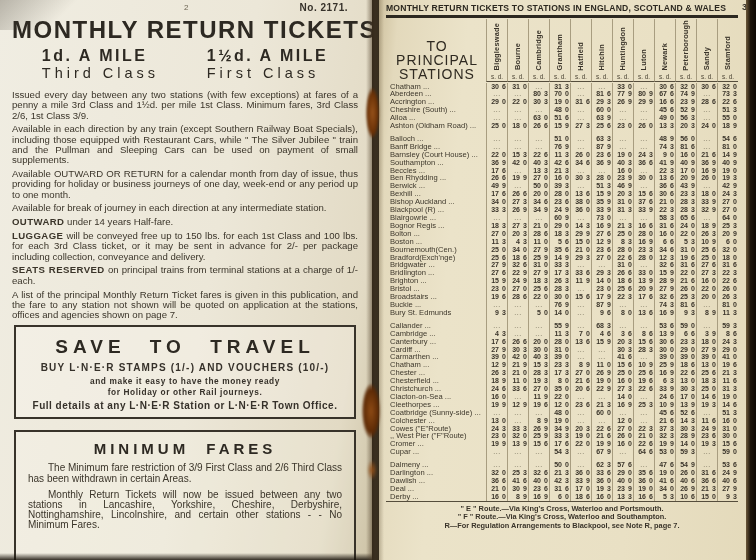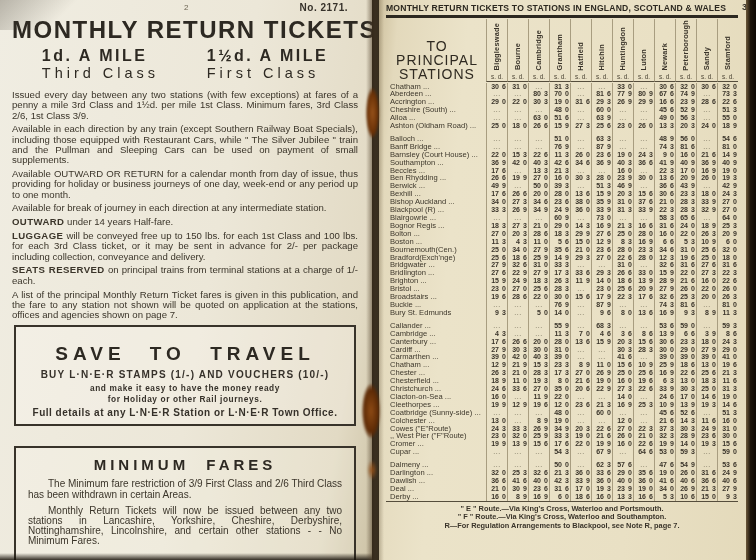--- a/index.html
+++ b/index.html
@@ -18,21 +18,21 @@
   .lp-docno{position:absolute;top:2px;right:24px;font-size:10px;font-weight:bold;letter-spacing:.5px;}
   .lp-inner{padding:14px 14px 0 12px;}
   .lp-title{margin:2px 0 3px;text-align:center;font-size:24px;font-weight:bold;
     letter-spacing:1.5px;white-space:nowrap;color:#2d2922;}
   .subheads{display:flex;justify-content:space-around;margin:2px 6px 9px;}
   .sub{}
   .sub .rate{font-size:16px;font-weight:bold;letter-spacing:2.5px;white-space:nowrap;color:#2d2922;}
   .sub .cls{font-size:14.5px;font-weight:normal;letter-spacing:4px;white-space:nowrap;color:#2d2922;}
   .para{font-size:9.6px;line-height:10.3px;text-align:justify;margin:0 0 3.5px;color:#3b352a;}
   .para b{letter-spacing:.4px;}
-  .save-box{border:2px solid #38332a;margin:5px 2px 20px;padding:15px 4px 6px;text-align:center;
+  .save-box{border:2px solid #38332a;margin:5px 2px 11px;padding:8px 4px 6px;text-align:center;
     background:rgba(255,253,246,.25);}
   .save-title{font-size:19px;font-weight:bold;letter-spacing:5px;word-spacing:14px;
     margin:1px 0 4px;white-space:nowrap;color:#2d2922;}
   .save-l1{font-size:10px;font-weight:bold;letter-spacing:1.2px;white-space:nowrap;}
   .save-l2{font-size:8.3px;font-weight:bold;margin-top:3px;letter-spacing:.6px;}
   .save-l3{font-size:8.3px;font-weight:bold;margin-top:1px;letter-spacing:.6px;}
   .save-l4{font-size:10px;font-weight:bold;margin-top:3px;letter-spacing:.5px;white-space:nowrap;}
   .min-box{border:2.5px solid #38332a;margin:0 2px;padding:7px 12px 0;height:140px;
     background:rgba(255,253,246,.18);}
   .min-title{font-size:15px;font-weight:bold;letter-spacing:4px;word-spacing:9px;

